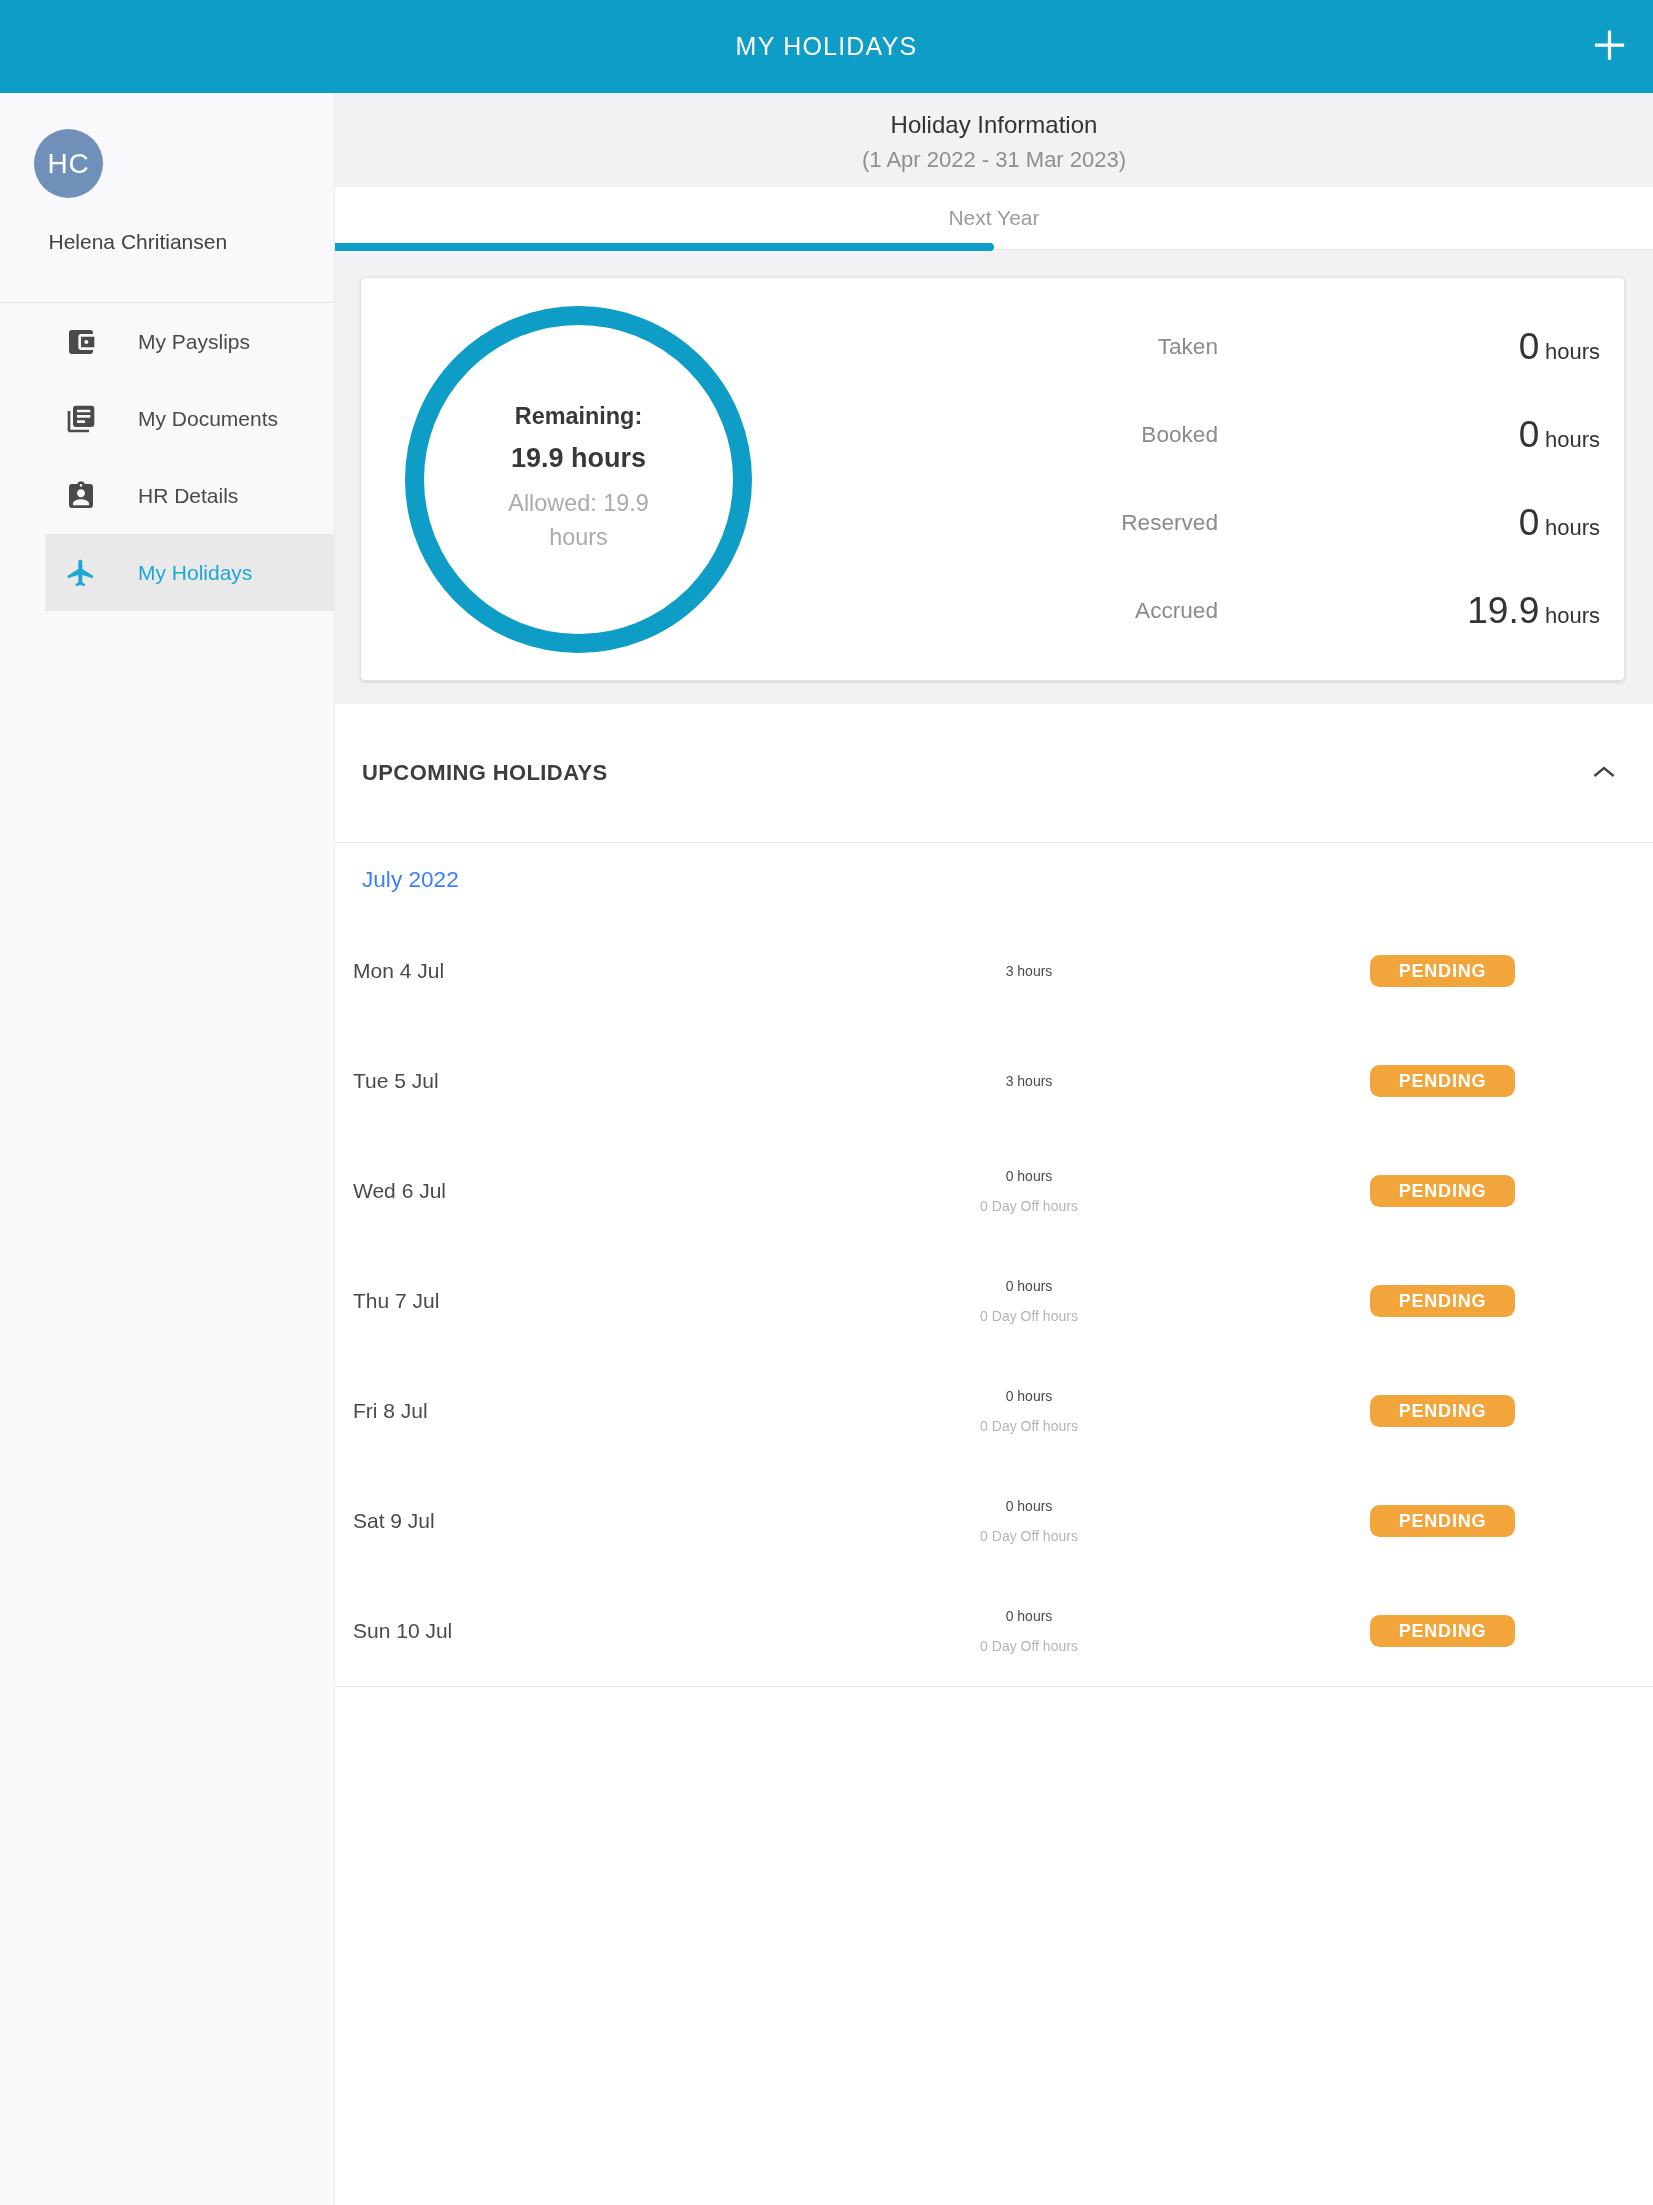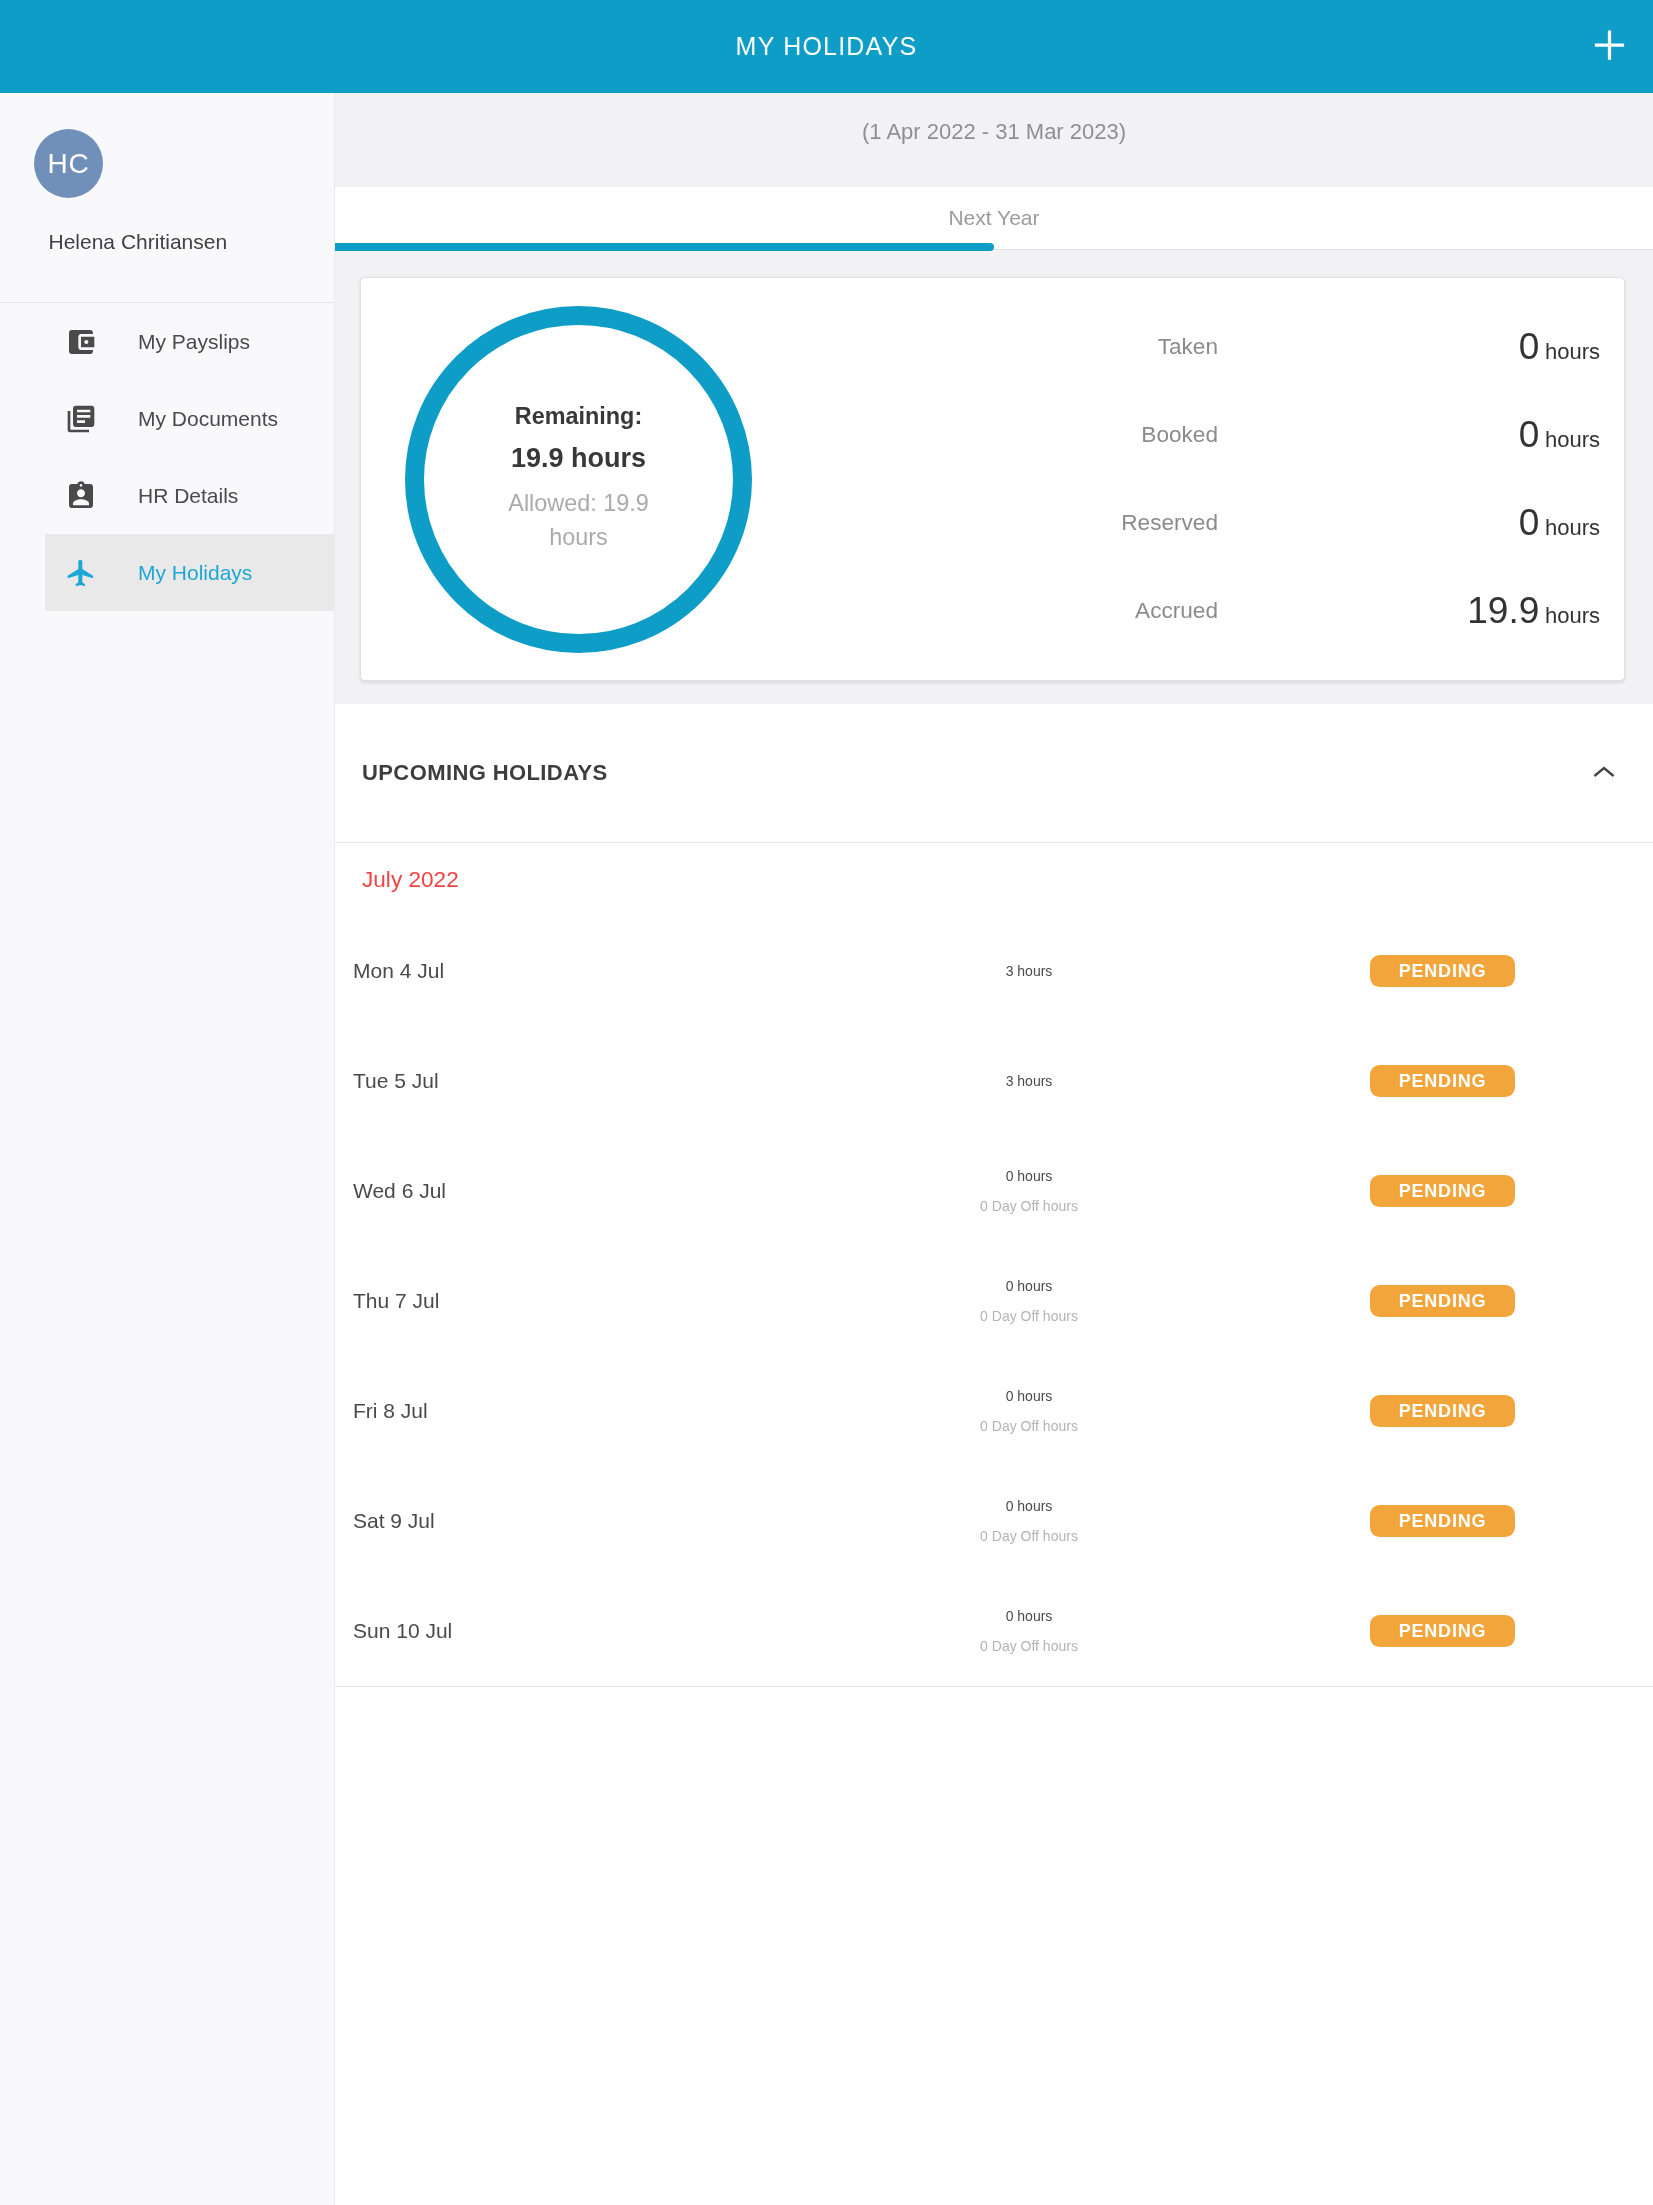--- a/index.html
+++ b/index.html
@@ -85,21 +85,21 @@
   .stat-unit { font-size:22px; color:#333333; margin-left:5.7px; }
 
   .upcoming { flex:1; background:#ffffff; display:flex; flex-direction:column; }
   .upcoming-header {
     flex:none; height:139px; display:flex; align-items:center; justify-content:space-between;
     padding:0 31px 0 27px; border-bottom:1.6px solid #e4e4e5;
   }
   .upcoming-title { font-size:22px; font-weight:bold; color:#3d3d3d; letter-spacing:0.4px; }
   .collapse-btn { width:36px; height:36px; display:flex; align-items:center; justify-content:center; cursor:pointer; }
 
-  .month-label { flex:none; height:73px; display:flex; align-items:center; padding-left:27px; font-size:22.6px; color:#ef4444; }
+  .month-label { flex:none; height:73px; display:flex; align-items:center; padding-left:27px; font-size:22.6px; color:#3b82f6; }
 
   .holiday-row { flex:none; height:110px; position:relative; }
   .row-day { position:absolute; left:18px; top:50%; transform:translateY(-50%); font-size:21px; color:#4a4a4a; }
   .row-hours {
     position:absolute; left:565px; width:258px; top:50%; transform:translateY(-50%);
     text-align:center;
   }
   .row-hours .h1 { font-size:14px; color:#4a4a4a; }
   .row-hours .h2 { font-size:14px; color:#b4b4b4; margin-top:14px; }
   .row-badge {
@@ -167,20 +167,21 @@
               </svg>
             </span>
     <span class="mi-label">My Holidays</span>
   </div>
         </div>
     </div>
 
     <div class="content">
 
       <div class="content-header">
+        <div class="ch-title">Holiday Information</div>
         <div class="ch-sub">(1 Apr 2022 - 31 Mar 2023)</div>
       </div>
 
       <div class="tabbar">
         <div class="tab" id="tab-1">Next Year</div>
         <div class="tab-underline"></div>
       </div>
 
       <div class="summary-band">
         <div class="summary-card">

